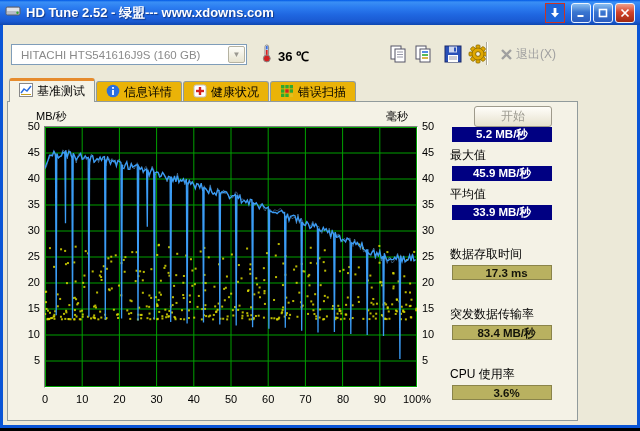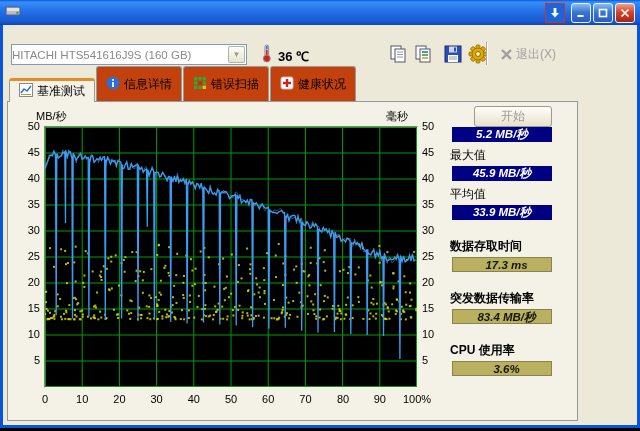--- a/index.html
+++ b/index.html
@@ -13,70 +13,71 @@
     display:flex;align-items:center;padding:0 5px;}
   .title-text{color:#fff;font-weight:bold;font-size:13px;margin-left:5px;text-shadow:1px 1px 1px #123a8a;white-space:nowrap;}
   .titlebar-buttons{margin-left:auto;display:flex;align-items:center;gap:2px;}
   .dl-btn{width:20px;height:20px;background:#1d64d8;border:1px solid #cc3322;display:flex;align-items:center;justify-content:center;margin-right:4px;}
   .win-btn{width:20px;height:20px;border:1px solid #eaf2ff;border-radius:3px;display:flex;align-items:center;justify-content:center;
     background:linear-gradient(180deg,#8abef0,#3a76d0 45%,#2a5cc0);}
   .win-btn.close{background:linear-gradient(180deg,#f0a08a,#d4442c 45%,#a02912);}
   
   .combo{position:absolute;left:8px;top:44px;width:236px;height:21px;border:1px solid #7f9db9;background:#fff;
     display:flex;align-items:center;}
-  .combo-text{flex:1;font-size:11.5px;color:#8a8a8a;padding-left:0;white-space:nowrap;overflow:hidden;}
+  .combo-text{flex:1;font-size:11.5px;color:#8a8a8a;padding-left:9px;white-space:nowrap;overflow:hidden;}
   .combo-arrow{width:17px;height:17px;margin-right:1px;background:linear-gradient(#fdfdf9,#e8e4d0);border:1px solid #b5b2a1;
     color:#9a9890;font-size:8px;display:flex;align-items:center;justify-content:center;border-radius:2px;}
   .therm{position:absolute;left:257px;top:44px;}
   .temp{position:absolute;left:275px;top:47px;font-size:13px;font-weight:bold;color:#000;}
   .tool-icons{position:absolute;left:382px;top:41px;display:flex;align-items:center;}
   .tool-btn{width:25px;height:25px;display:flex;align-items:center;justify-content:center;}
   .tool-btn.gap{margin-left:5px;}
   .separator{position:absolute;left:483px;top:42px;width:2px;height:23px;border-left:1px solid #aca899;border-right:1px solid #fff;}
   .exit-button{position:absolute;left:491px;top:42px;height:24px;display:flex;align-items:center;gap:3px;padding:0 6px;}
   .exit-label{font-size:12px;color:#a0a0a0;}
   
   .tab-bar{position:absolute;left:6px;top:79px;height:23px;display:flex;align-items:flex-end;}
-  .tab{height:36px;display:flex;align-items:center;gap:4px;padding:0 9px;font-size:12px;color:#000;
-    background:#c2410c;border:1px solid #919b9c;border-bottom:none;border-radius:3px 3px 0 0;margin-right:1px;}
+  .tab{height:21px;display:flex;align-items:center;gap:4px;padding:0 9px;font-size:12px;color:#000;
+    background:#eab308;border:1px solid #919b9c;border-bottom:none;border-radius:3px 3px 0 0;margin-right:1px;}
   .tab.active{height:24px;background:#f4f2e6;position:relative;z-index:3;border-top:3px solid #e68b2c;}
   
   .tabpage{position:absolute;left:4px;top:101px;width:571px;height:320px;background:#f4f2e6;border:1px solid #919b9c;z-index:2;}
   .unit-label{position:absolute;font-size:11px;color:#000;}
   .plot-frame{position:absolute;left:36px;top:24px;width:374px;height:262px;background:#000;
     border-top:1px solid #808080;border-left:1px solid #808080;border-bottom:1px solid #fff;border-right:1px solid #fff;}
   .ylab,.xlab{position:absolute;font-size:11px;color:#000;}
   .ylab.left{width:26px;text-align:right;left:6px;}
   .ylab.right{left:414px;width:24px;text-align:left;}
   .xlab{top:291px;transform:translateX(-50%);}
   
   .panel{position:absolute;left:436px;top:4px;width:120px;}
   .start-button{margin-left:30px;width:78px;height:21px;border:1px solid #9e9a8b;border-radius:3px;
     background:linear-gradient(#fffef9,#f4f1e6 45%,#e6e2cd);color:#9c9a90;font-size:12px;text-align:center;line-height:19px;}
   .group-title{margin-top:13px;margin-left:6px;font-size:12px;font-weight:bold;color:#000;}
   .stat-label{margin:5px 0 2px 6px;font-size:12px;color:#000;}
-  .other .stat-label{margin-top:18px;font-weight:bold;}
-  .stat-badge{margin-left:8px;width:100px;height:15px;font-size:11.5px;font-weight:bold;text-align:center;line-height:15px;font-style:italic;}
+  .other .stat-label{margin-top:26px;}
+  .stat-badge{margin-left:8px;width:100px;height:15px;font-size:11.5px;font-weight:bold;text-align:center;line-height:15px;}
   .stat-badge.navy{background:#000082;color:#fff;}
   .stat-badge.khaki{background:#b9b160;color:#14140a;border:1px solid #8a844a;padding-left:9px;}
 </style>
 </head>
 <body>
 
 <div class="screen">
   <div class="window">
 
     <div class="titlebar">
       <span>
         <svg width="16" height="16" viewBox="0 0 16 16">
             <rect x="1" y="4" width="14" height="8" rx="1.5" fill="#b8bcc8" stroke="#5a5e6a"></rect>
             <rect x="2" y="5" width="12" height="3" fill="#dde1ea"></rect>
             <circle cx="12.5" cy="9.8" r="1.2" fill="#2fa82f"></circle>
           </svg>
       </span>
+      <span class="title-text">HD Tune 2.52 - 绿盟--- www.xdowns.com</span>
       <span class="titlebar-buttons">
         <span class="dl-btn">
           <svg width="12" height="12" viewBox="0 0 12 12">
               <rect x="4.6" y="1" width="2.8" height="5" fill="#fff"></rect>
               <polygon points="2,6 10,6 6,10.5" fill="#fff"></polygon>
             </svg>
         </span>
         <span class="win-btn">
           <svg width="10" height="10" viewBox="0 0 10 10">
               <rect x="1.5" y="7" width="6" height="2" fill="#fff"></rect>
@@ -174,39 +175,39 @@
         <div class="tab">
           <span><svg width="14" height="14" viewBox="0 0 14 14">
               <circle cx="7" cy="7" r="6.3" fill="#2a6ee0"></circle>
               <rect x="6.1" y="6" width="1.8" height="5" fill="#fff"></rect>
               <rect x="6.1" y="3" width="1.8" height="1.8" fill="#fff"></rect>
             </svg></span>
           <span>信息详情</span>
         </div>
         <div class="tab">
           <span><svg width="14" height="14" viewBox="0 0 14 14">
+              <rect x="1" y="1" width="12" height="12" rx="2" fill="#fff" stroke="#c0c0c0"></rect>
+              <rect x="5.8" y="3" width="2.4" height="8" fill="#d42020"></rect>
+              <rect x="3" y="5.8" width="8" height="2.4" fill="#d42020"></rect>
+            </svg></span>
+          <span>健康状况</span>
+        </div>
+        <div class="tab">
+          <span><svg width="14" height="14" viewBox="0 0 14 14">
               <rect x="1" y="1" width="3.4" height="3.4" fill="#2fa82f"></rect>
               <rect x="5.3" y="1" width="3.4" height="3.4" fill="#2fa82f"></rect>
               <rect x="9.6" y="1" width="3.4" height="3.4" fill="#2fa82f"></rect>
               <rect x="1" y="5.3" width="3.4" height="3.4" fill="#2fa82f"></rect>
               <rect x="5.3" y="5.3" width="3.4" height="3.4" fill="#d42020"></rect>
               <rect x="9.6" y="5.3" width="3.4" height="3.4" fill="#2fa82f"></rect>
               <rect x="1" y="9.6" width="3.4" height="3.4" fill="#2fa82f"></rect>
               <rect x="5.3" y="9.6" width="3.4" height="3.4" fill="#2fa82f"></rect>
               <rect x="9.6" y="9.6" width="3.4" height="3.4" fill="#e0c020"></rect>
             </svg></span>
           <span>错误扫描</span>
-        </div>
-        <div class="tab">
-          <span><svg width="14" height="14" viewBox="0 0 14 14">
-              <rect x="1" y="1" width="12" height="12" rx="2" fill="#fff" stroke="#c0c0c0"></rect>
-              <rect x="5.8" y="3" width="2.4" height="8" fill="#d42020"></rect>
-              <rect x="3" y="5.8" width="8" height="2.4" fill="#d42020"></rect>
-            </svg></span>
-          <span>健康状况</span>
         </div>
       </div>
 
     <div class="tabpage">
       <span class="unit-label" style="left:28px;top:7px;">MB/秒</span>
       <span class="unit-label" style="left:378px;top:7px;">毫秒</span>
 
       <div class="plot-frame">
         <svg id="plotsvg" width="372" height="260" viewBox="0 0 372 260">
             <rect x="0" y="0" width="372" height="260" fill="#000000"></rect>

